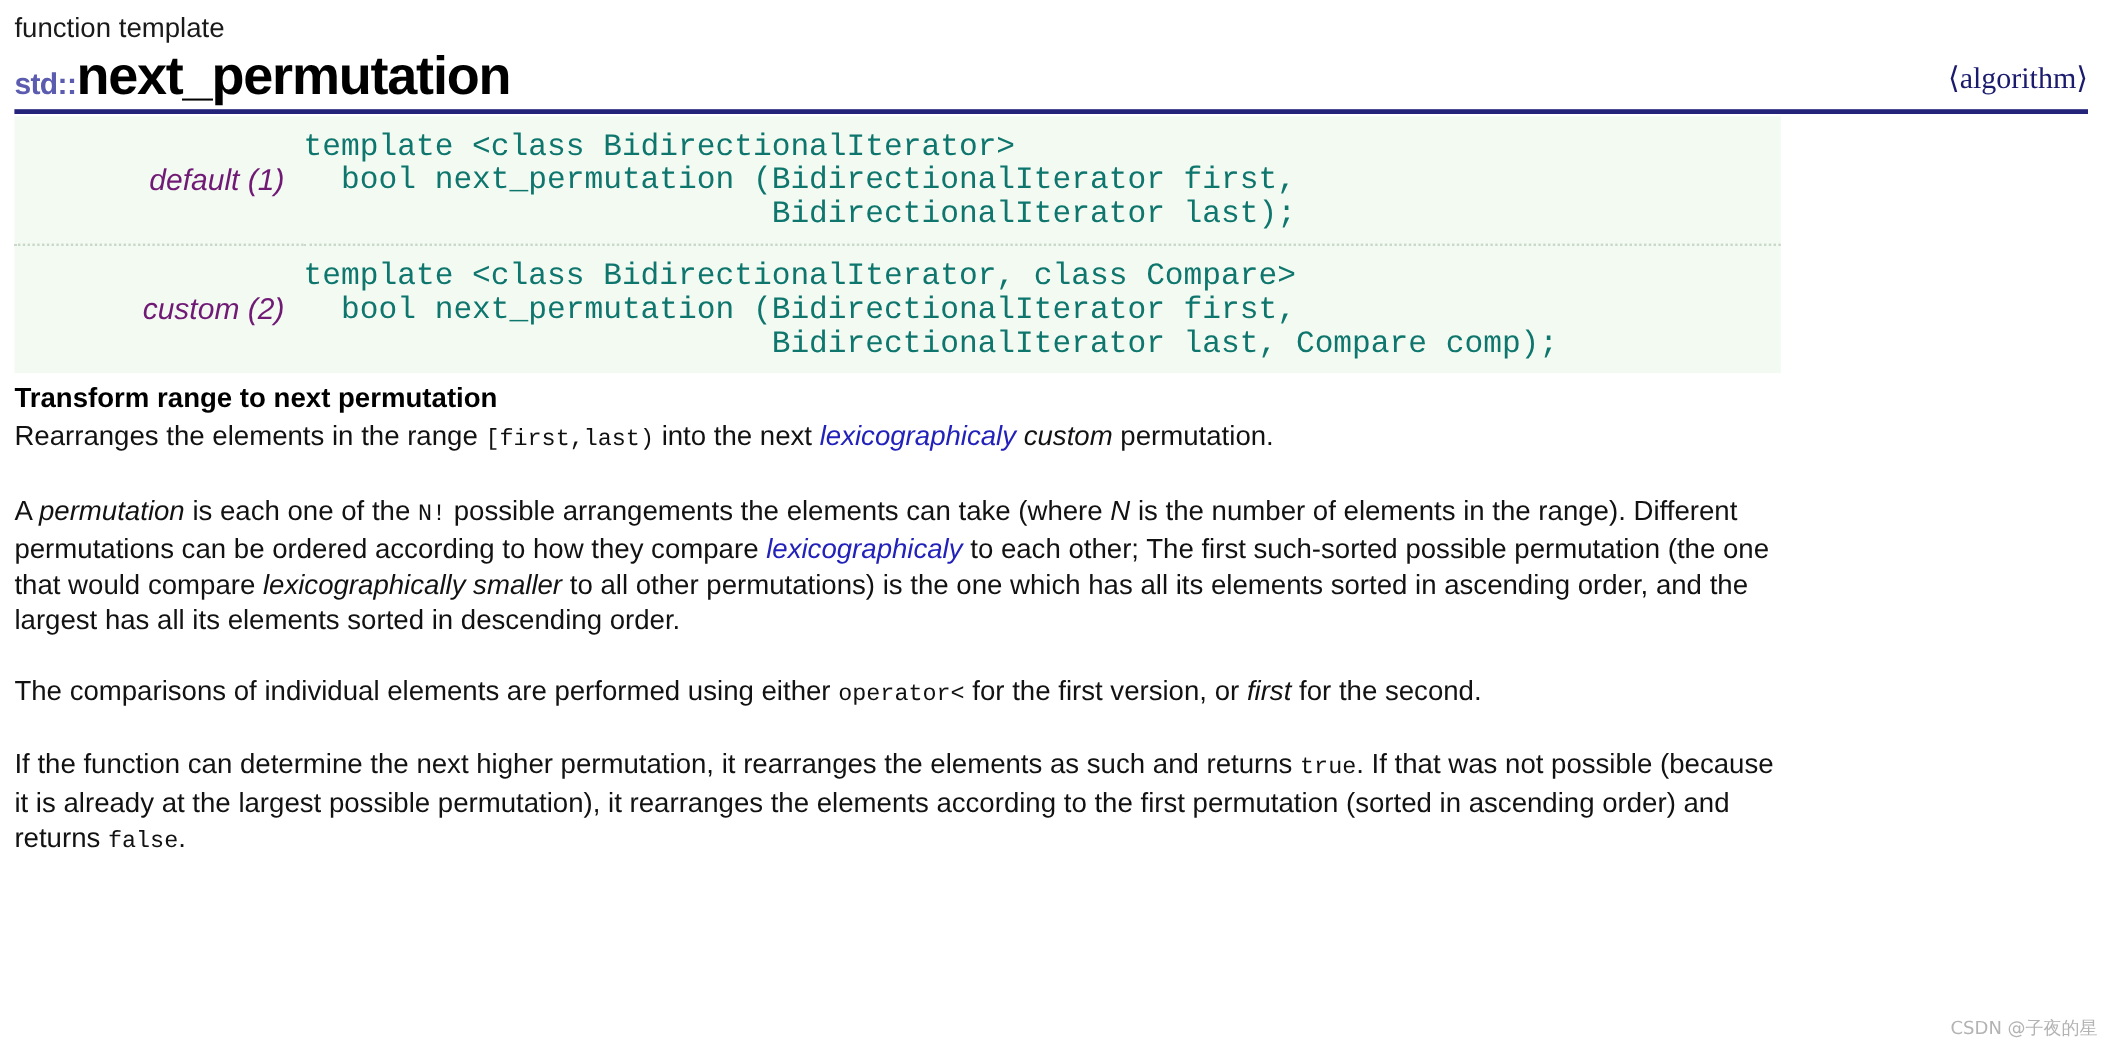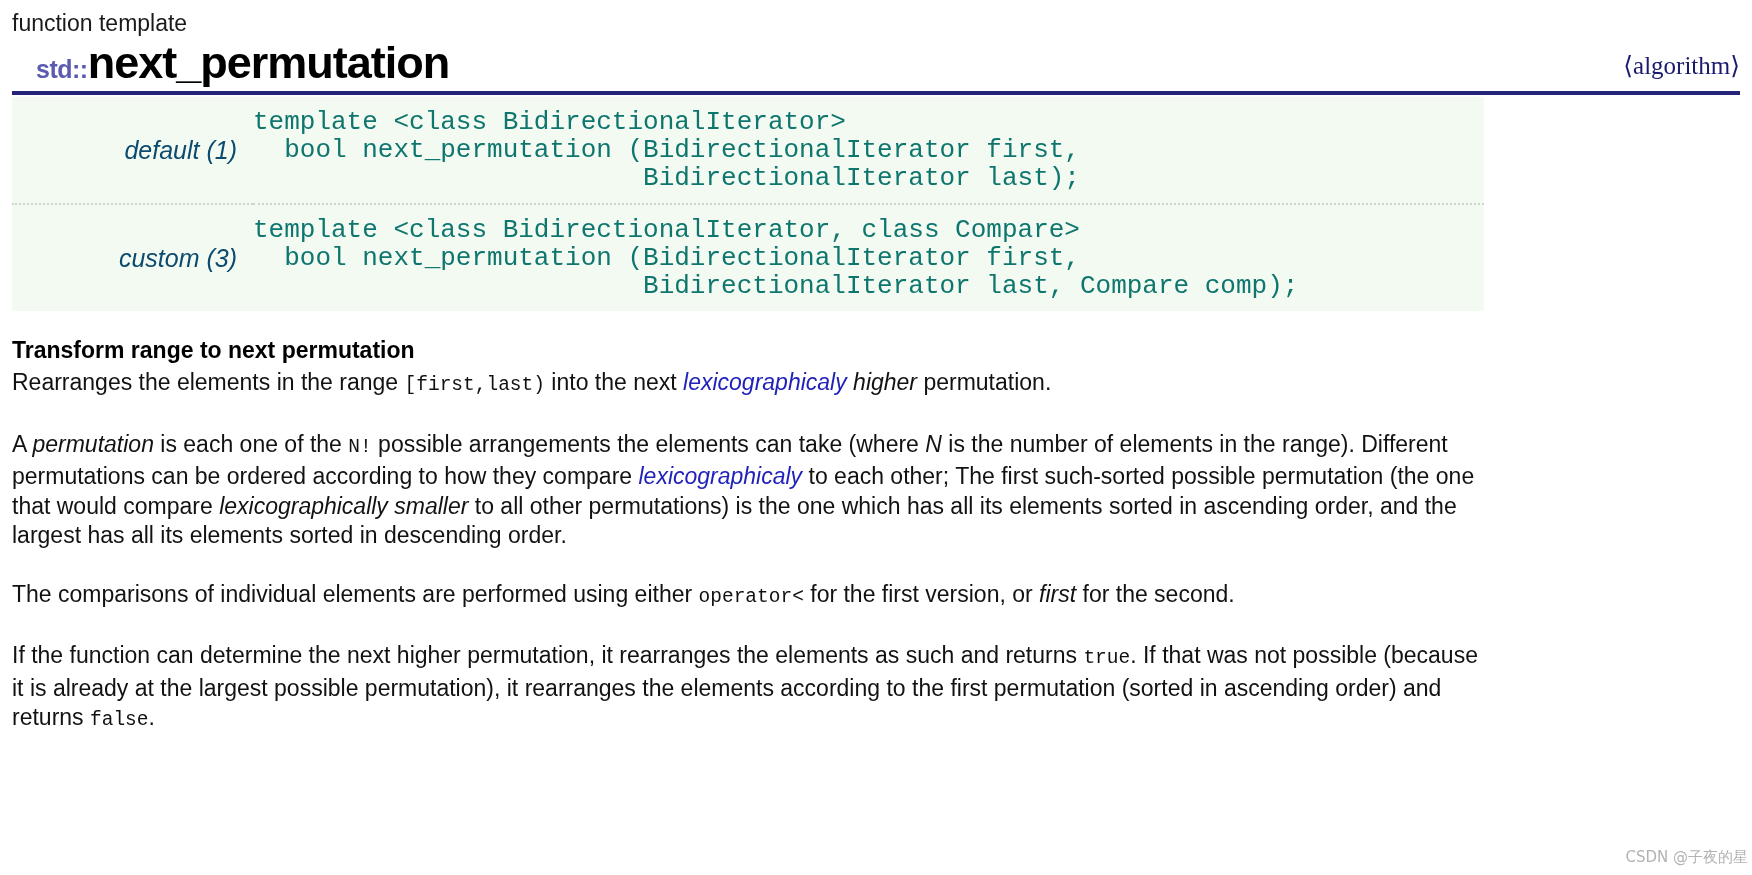--- a/index.html
+++ b/index.html
@@ -32,21 +32,20 @@
   .kicker {
     font-size: 23px;
     line-height: 30px;
     color: #1a1a1a;
     font-weight: normal;
   }
   .title-row {
     display: flex;
     align-items: flex-end;
     justify-content: space-between;
-    margin-left: 24px;
   }
   .title-wrap {
     display: flex;
     align-items: baseline;
   }
   .ns {
     font-size: 25px;
     font-weight: bold;
     color: #5b5bb0;
     letter-spacing: -0.5px;
@@ -84,37 +83,37 @@
   }
   .proto tr.second td {
     border-top: 2px dotted #c9d8c9;
   }
   .variant {
     width: 225px;
     text-align: right;
     padding-right: 16px !important;
     font-style: italic;
     font-size: 25px;
-    color: #0c4a6e;
+    color: #701a75;
     white-space: nowrap;
   }
   .sig {
     font-family: "Liberation Mono", monospace;
     font-size: 26px;
     line-height: 28px;
     color: #0f766e;
     white-space: pre;
     padding: 11px 0 11px 0 !important;
   }
 
   
   .section-title {
     font-size: 23px;
     font-weight: bold;
-    margin: 26px 0 4px 0;
+    margin: 7px 0 4px 0;
     color: #000;
   }
   p.body {
     font-size: 23px;
     line-height: 29.5px;
     margin: 0 0 29px 0;
     color: #121212;
     max-width: 1470px;
   }
   code.inline {
@@ -159,31 +158,31 @@
 
   <table class="proto">
     <tbody>
       <tr>
         <td class="variant">default (1)</td>
         <td class="sig">template &lt;class BidirectionalIterator&gt;
   bool next_permutation (BidirectionalIterator first,
                          BidirectionalIterator last);</td>
       </tr>
       <tr class="second">
-        <td class="variant">custom (3)</td>
+        <td class="variant">custom (2)</td>
         <td class="sig">template &lt;class BidirectionalIterator, class Compare&gt;
   bool next_permutation (BidirectionalIterator first,
                          BidirectionalIterator last, Compare comp);</td>
       </tr>
     </tbody>
   </table>
 
   <div class="section-title">Transform range to next permutation</div>
 
-  <p class="body"><span>Rearranges the elements in the range </span><code class="inline">[first,last)</code><span> into the next </span><a class="lnk" href="#">lexicographicaly</a><span> </span><em class="it">higher</em><span> permutation.</span></p>
+  <p class="body"><span>Rearranges the elements in the range </span><code class="inline">[first,last)</code><span> into the next </span><a class="lnk" href="#">lexicographicaly</a><span> </span><em class="it">custom</em><span> permutation.</span></p>
 
   <p class="body"><span>A </span><em class="it">permutation</em><span> is each one of the </span><code class="inline">N!</code><span> possible arrangements the elements can take (where </span><em class="it">N</em><span> is the number of elements in the range). Different permutations can be ordered according to how they compare </span><a class="lnk" href="#">lexicographicaly</a><span> to each other; The first such-sorted possible permutation (the one that would compare </span><em class="it">lexicographically smaller</em><span> to all other permutations) is the one which has all its elements sorted in ascending order, and the largest has all its elements sorted in descending order.</span></p>
 
   <p class="body"><span>The comparisons of individual elements are performed using either </span><code class="inline">operator&lt;</code><span> for the first version, or </span><em class="it">first</em><span> for the second.</span></p>
 
   <p class="body"><span>If the function can determine the next higher permutation, it rearranges the elements as such and returns </span><code class="inline">true</code><span>. If that was not possible (because it is already at the largest possible permutation), it rearranges the elements according to the first permutation (sorted in ascending order) and returns </span><code class="inline">false</code><span>.</span></p>
 
   <div class="watermark">CSDN @子夜的星</div>
 </div>
 

